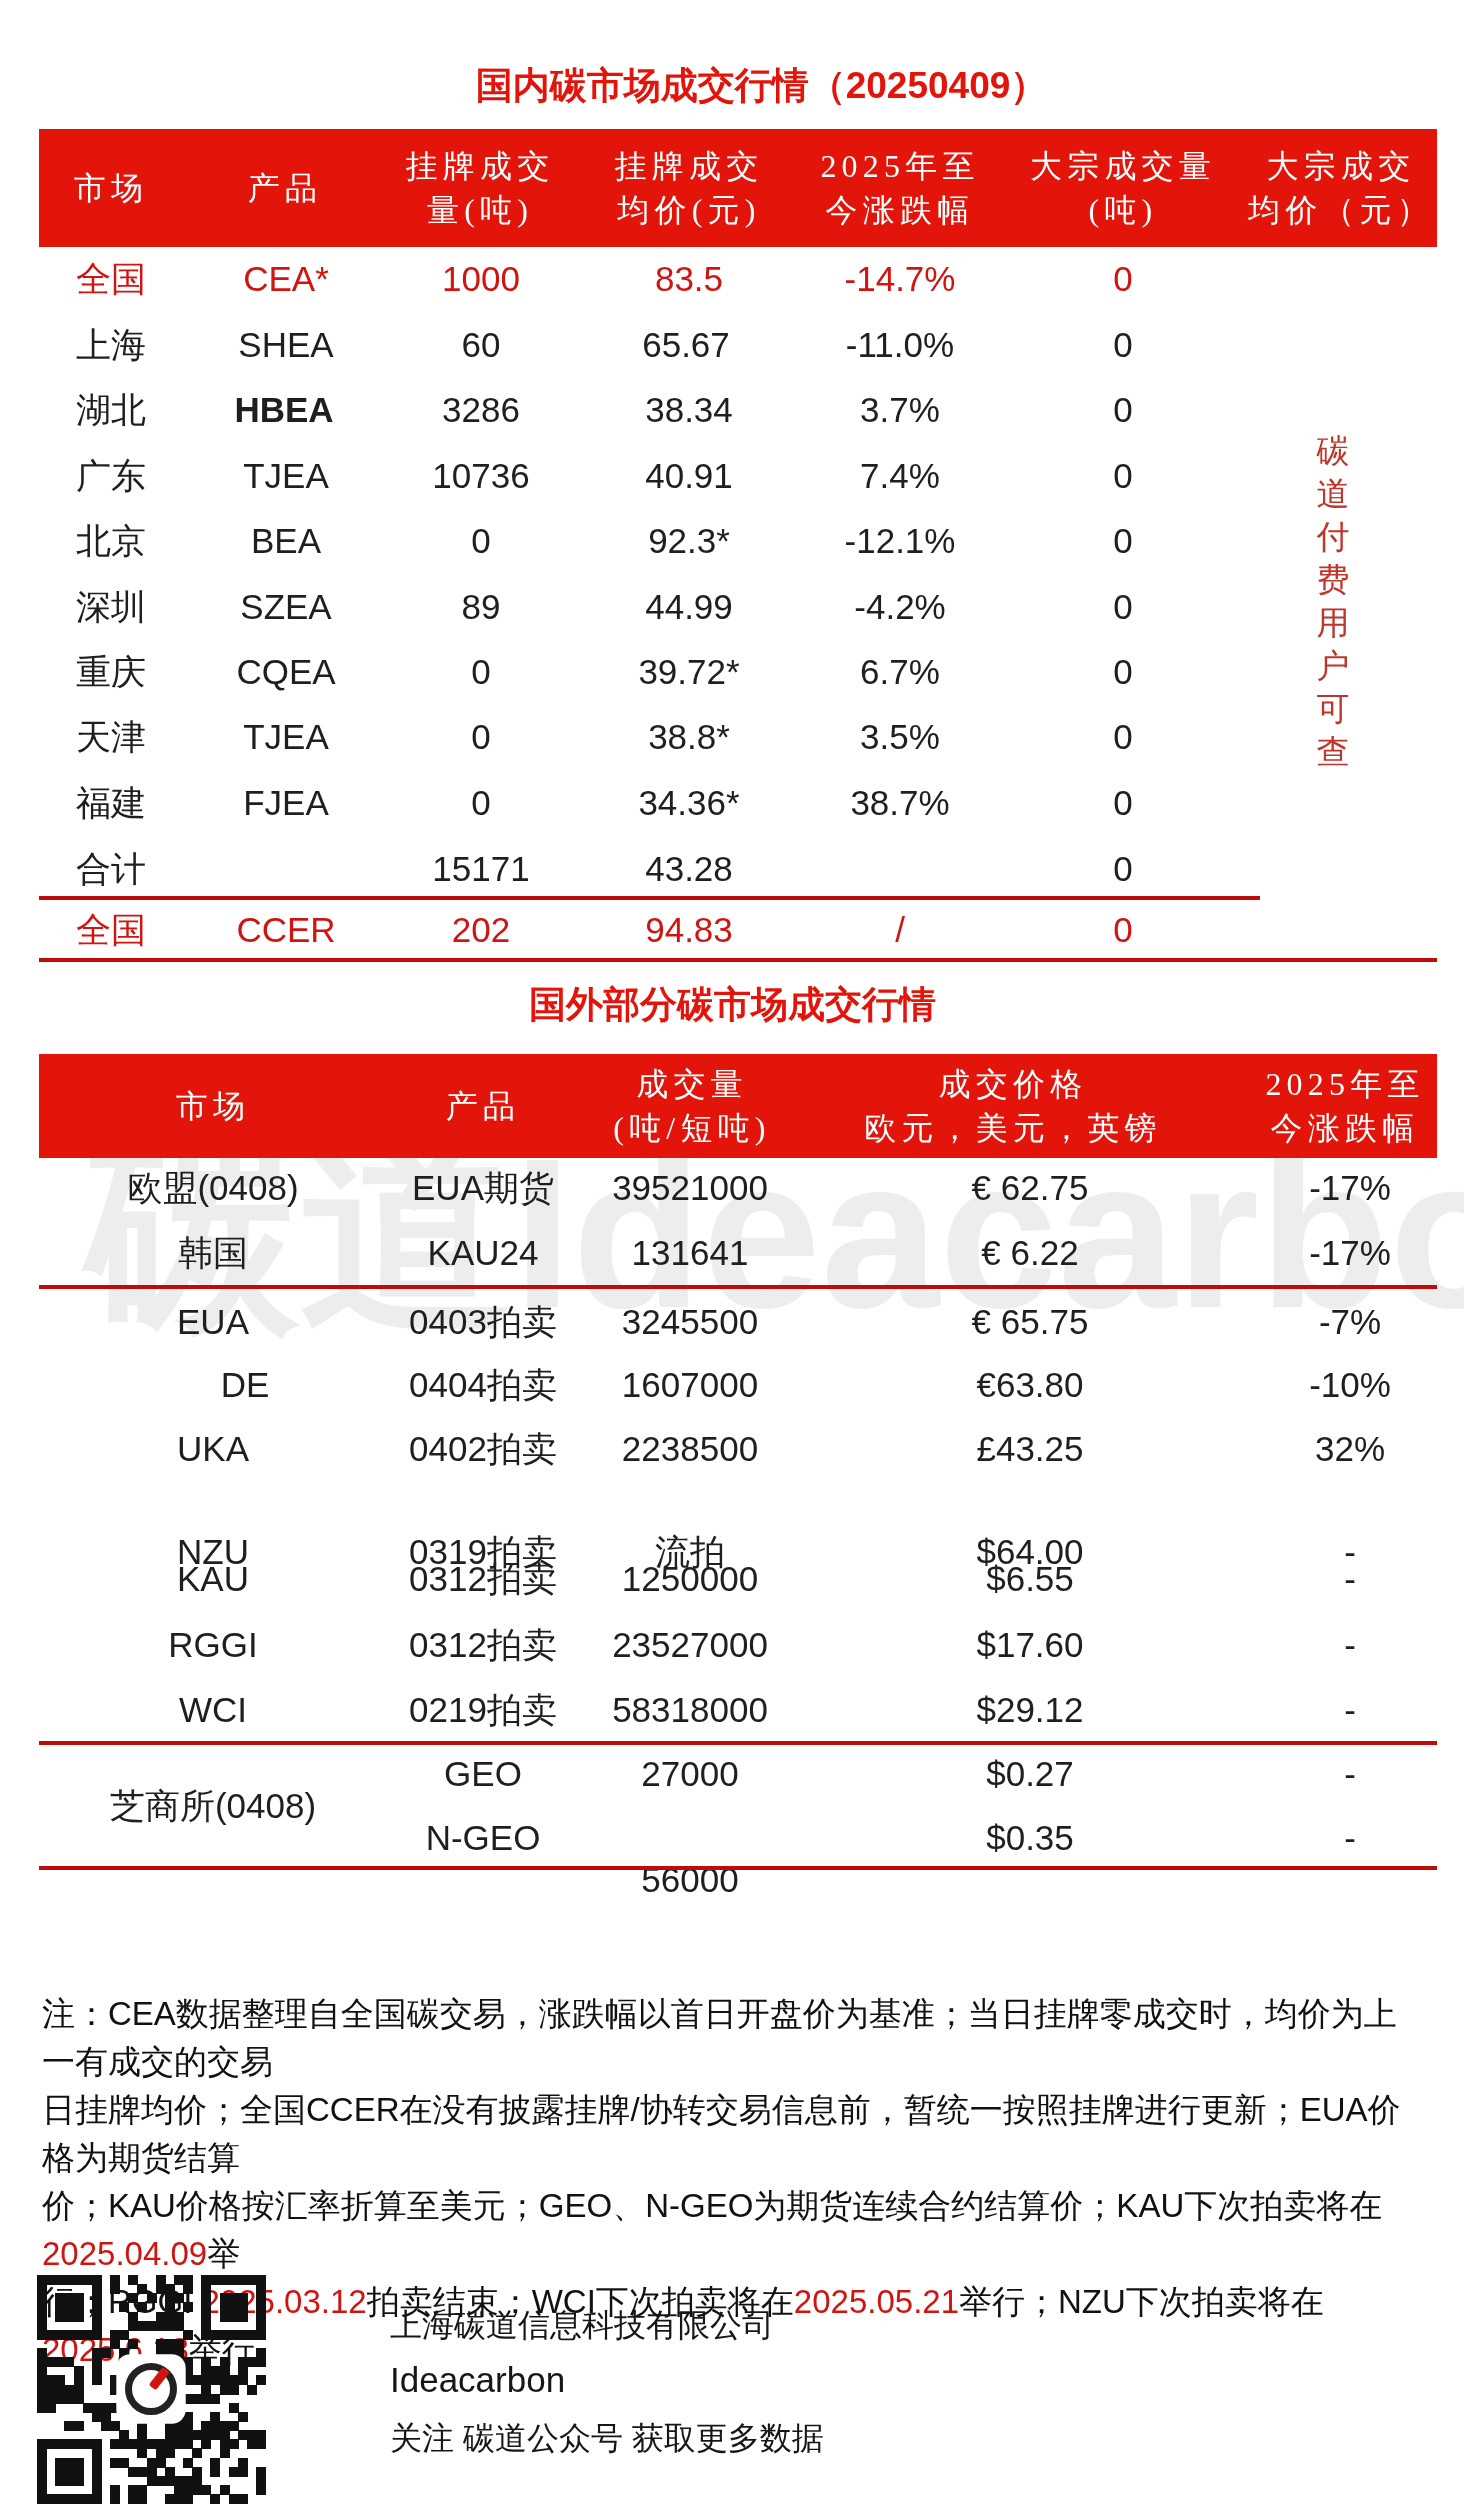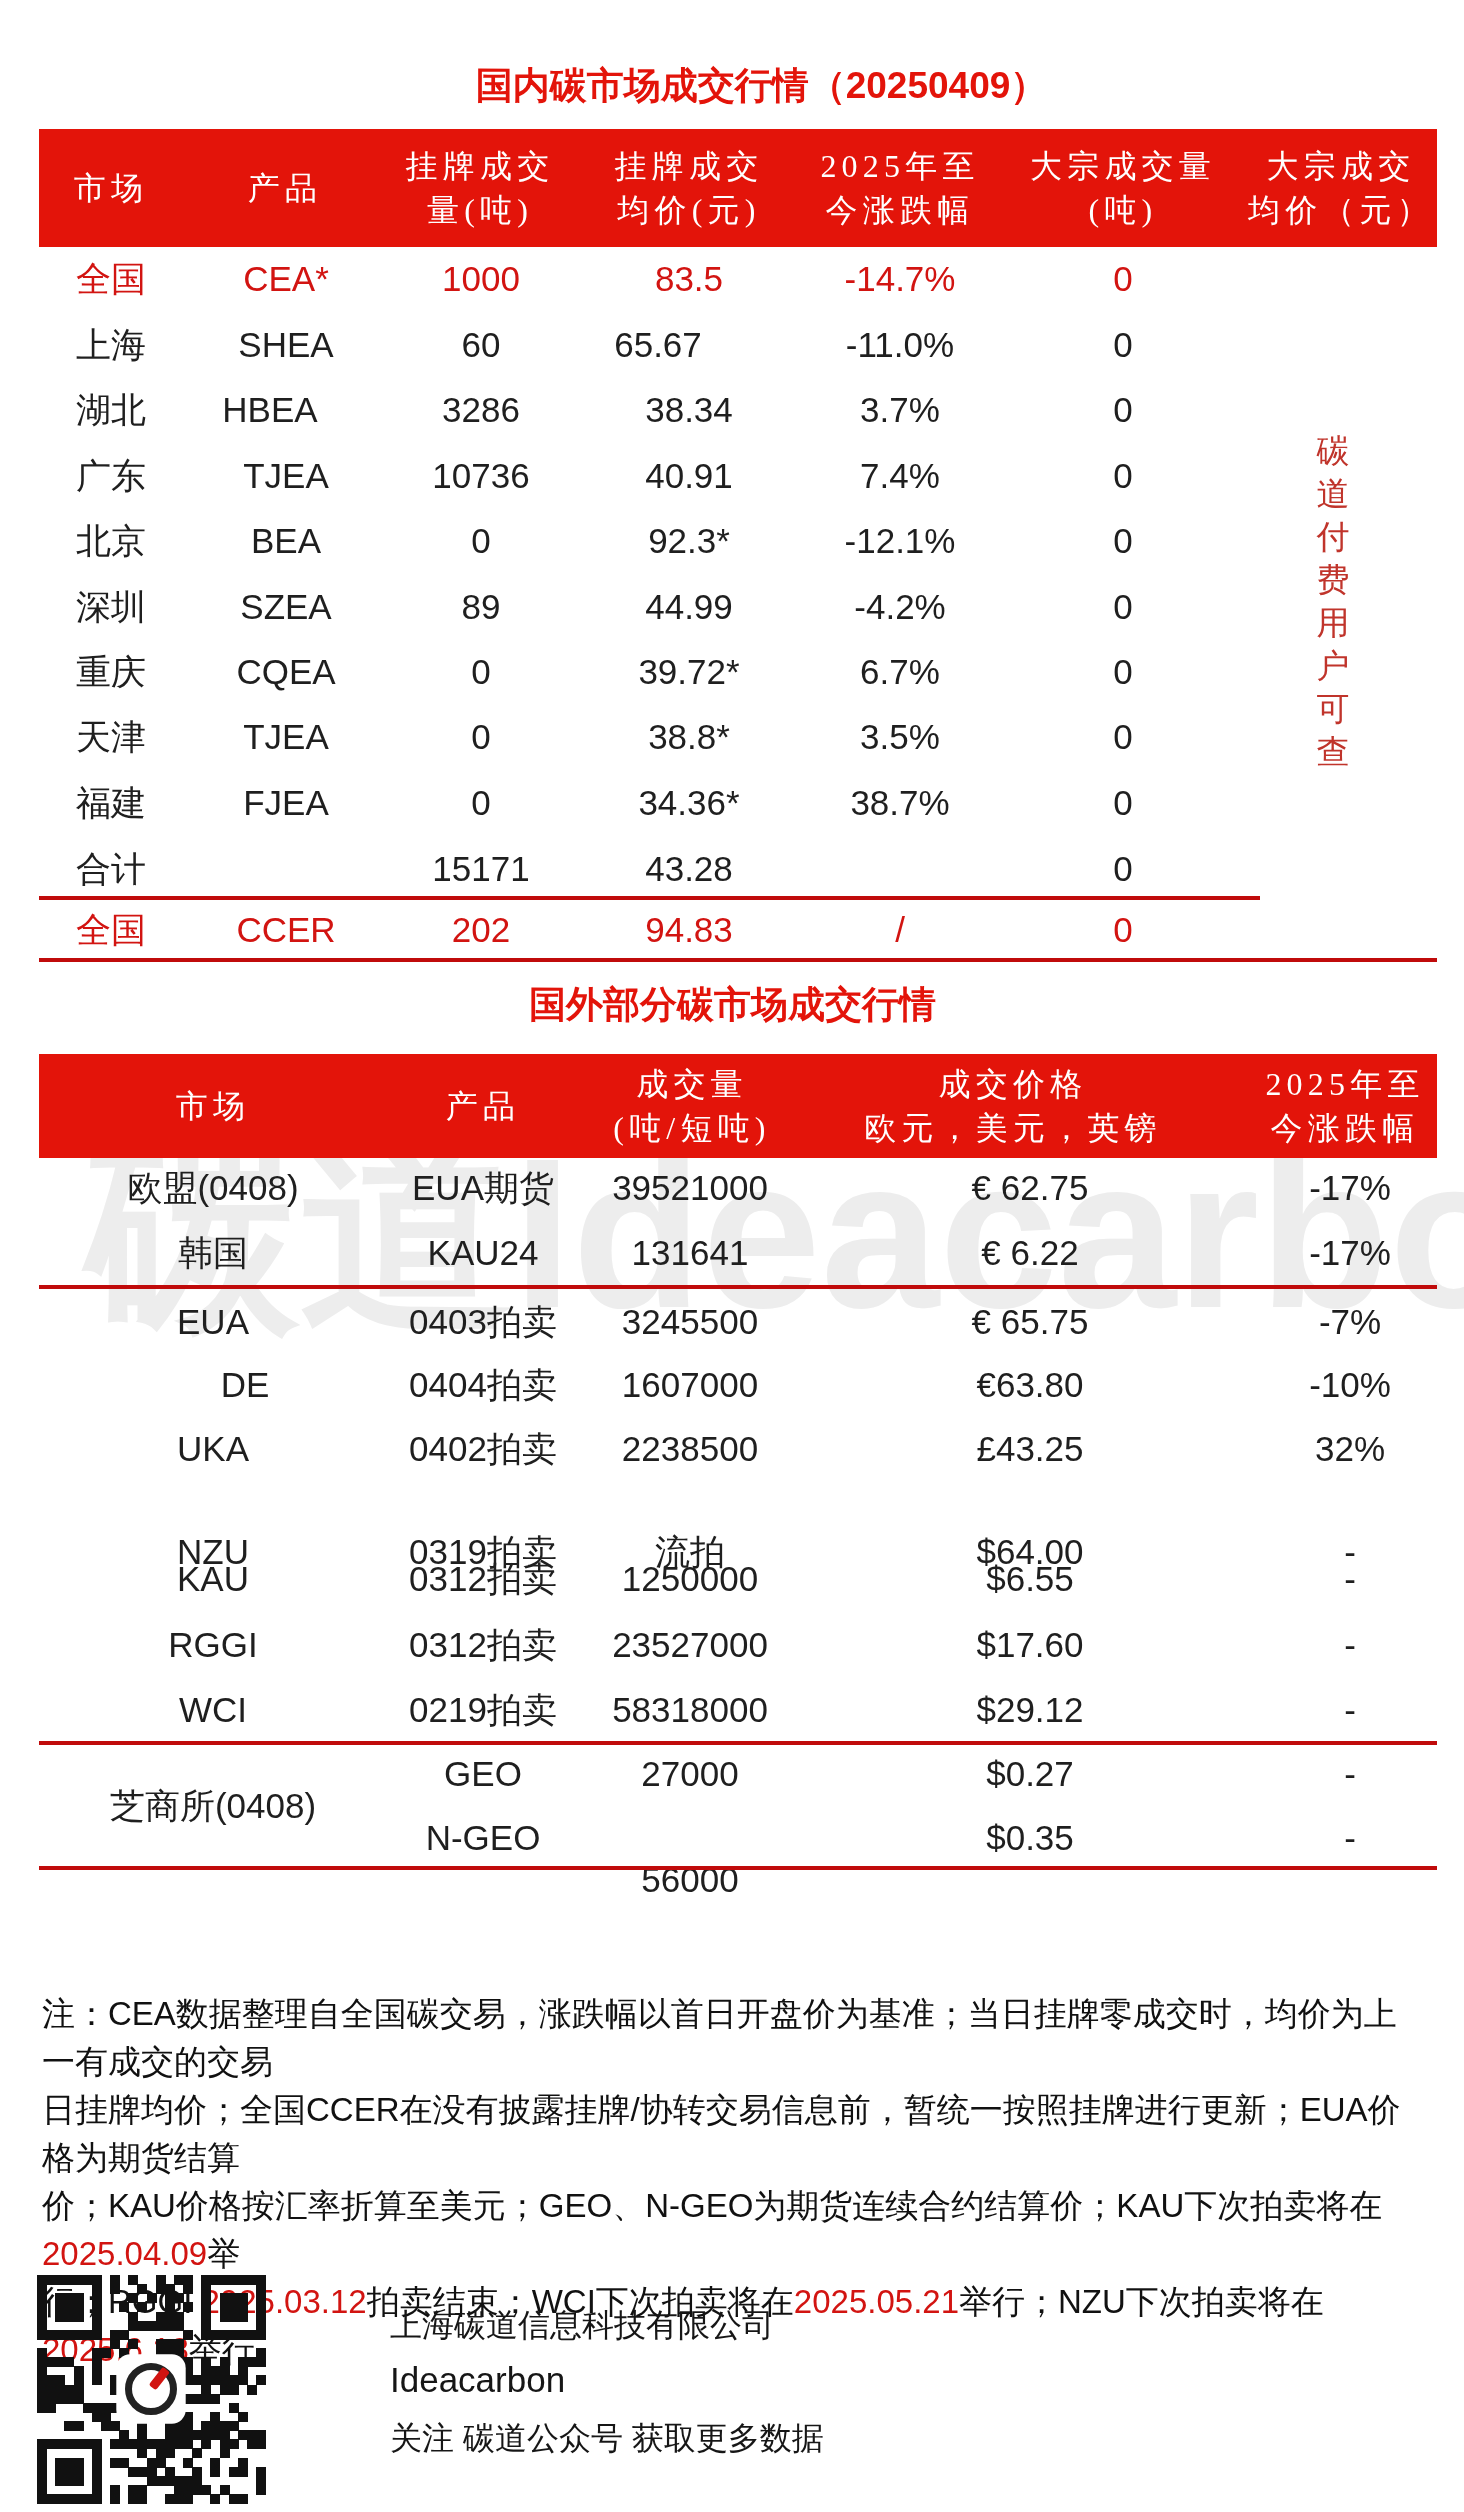--- a/index.html
+++ b/index.html
@@ -110,27 +110,27 @@
         <div class="cell" style="left: 286px;">CEA*</div>
         <div class="cell" style="left: 481px;">1000</div>
         <div class="cell" style="left: 689px;">83.5</div>
         <div class="cell" style="left: 900px;">-14.7%</div>
         <div class="cell" style="left: 1123px;">0</div>
       </div>
       <div class="trow" style="top: 320px;">
         <div class="cell" style="left: 111px;">上海</div>
         <div class="cell" style="left: 286px;">SHEA</div>
         <div class="cell" style="left: 481px;">60</div>
-        <div class="cell" style="left: 658px;">65.67</div>
+        <div class="cell" style="left: 686px;">65.67</div>
         <div class="cell" style="left: 900px;">-11.0%</div>
         <div class="cell" style="left: 1123px;">0</div>
       </div>
       <div class="trow" style="top: 385px;">
         <div class="cell" style="left: 111px;">湖北</div>
-        <div class="cell" style="left: 270px;">HBEA</div>
+        <div class="cell" style="left: 284px; font-weight: bold;">HBEA</div>
         <div class="cell" style="left: 481px;">3286</div>
         <div class="cell" style="left: 689px;">38.34</div>
         <div class="cell" style="left: 900px;">3.7%</div>
         <div class="cell" style="left: 1123px;">0</div>
       </div>
       <div class="trow" style="top: 451px;">
         <div class="cell" style="left: 111px;">广东</div>
         <div class="cell" style="left: 286px;">TJEA</div>
         <div class="cell" style="left: 481px;">10736</div>
         <div class="cell" style="left: 689px;">40.91</div>

